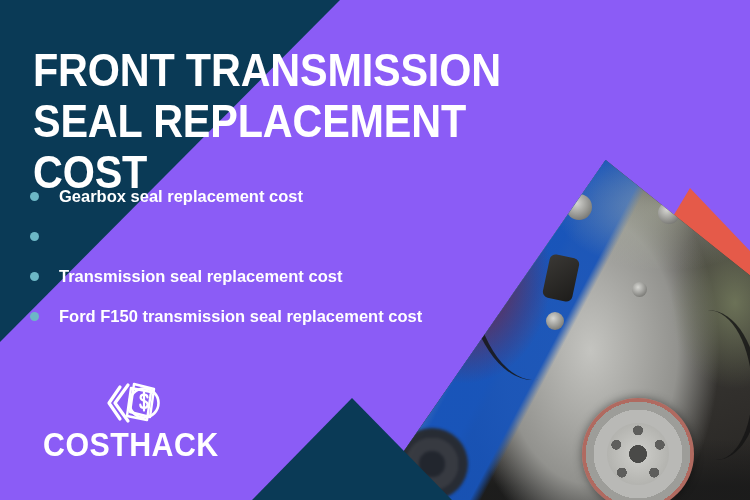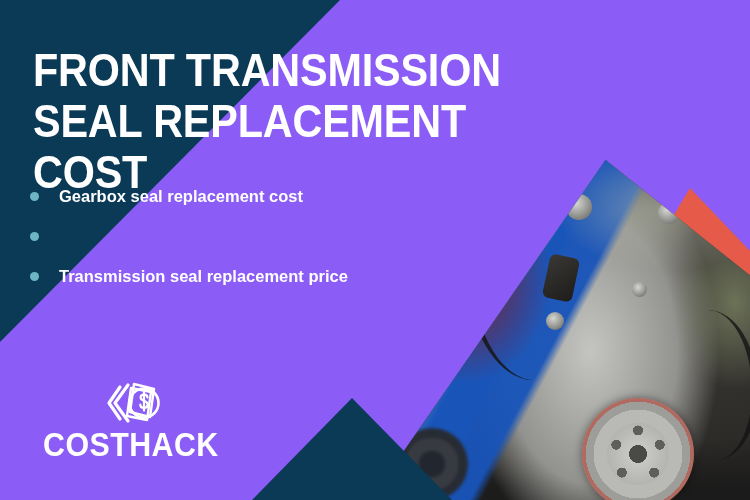--- a/index.html
+++ b/index.html
@@ -264,21 +264,25 @@
     <ul class="bullets">
       <li class="bullet-item">
         <span class="bullet-dot"></span>
         <span class="bullet-text">Gearbox seal replacement cost</span>
       </li>
       <li class="bullet-item">
         <span class="bullet-dot"></span>
       </li>
       <li class="bullet-item">
         <span class="bullet-dot"></span>
-        <span class="bullet-text">Transmission seal replacement price</span>
+        <span class="bullet-text">Transmission seal replacement cost</span>
+      </li>
+      <li class="bullet-item">
+        <span class="bullet-dot"></span>
+        <span class="bullet-text">Ford F150 transmission seal replacement cost</span>
       </li>
     </ul>
 
     <div class="logo">
       <svg class="logo-mark" viewBox="0 0 54 50">
 
         <path d="M13 9 L2 25 L13 41" fill="none" stroke="#ffffff" stroke-width="3.2" stroke-linecap="round" stroke-linejoin="round"></path>
         <path d="M21 7 L8 25 L21 43" fill="none" stroke="#ffffff" stroke-width="3.2" stroke-linecap="round" stroke-linejoin="round"></path>
 
         <path d="M24 10 L44 14 L40 42 L20 38 Z" fill="none" stroke="#ffffff" stroke-width="2.4" stroke-linejoin="round"></path>

